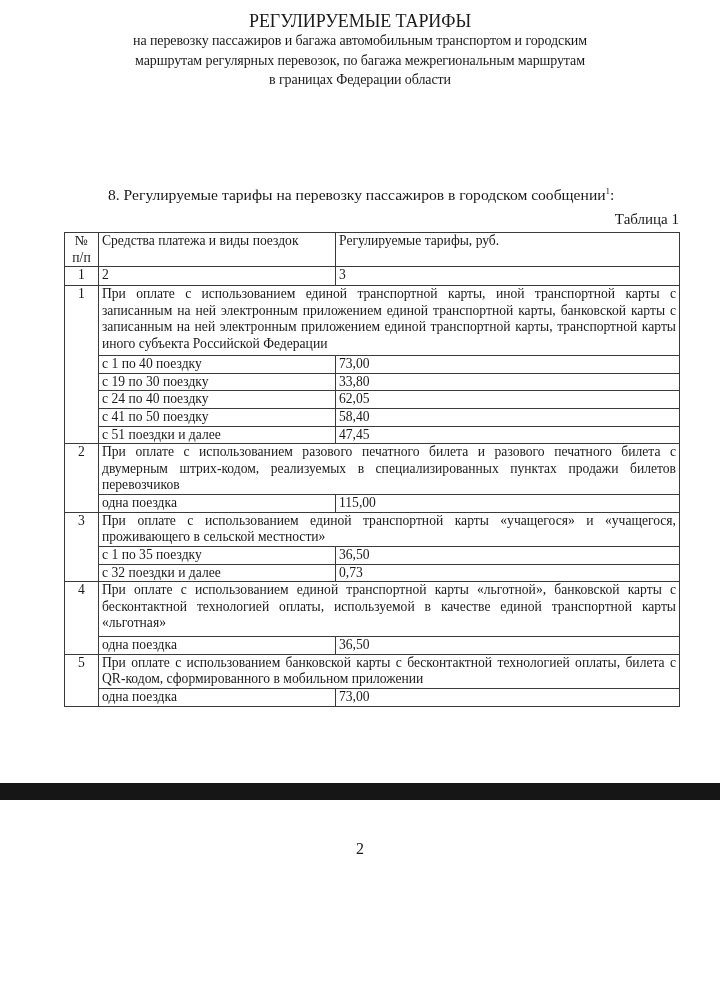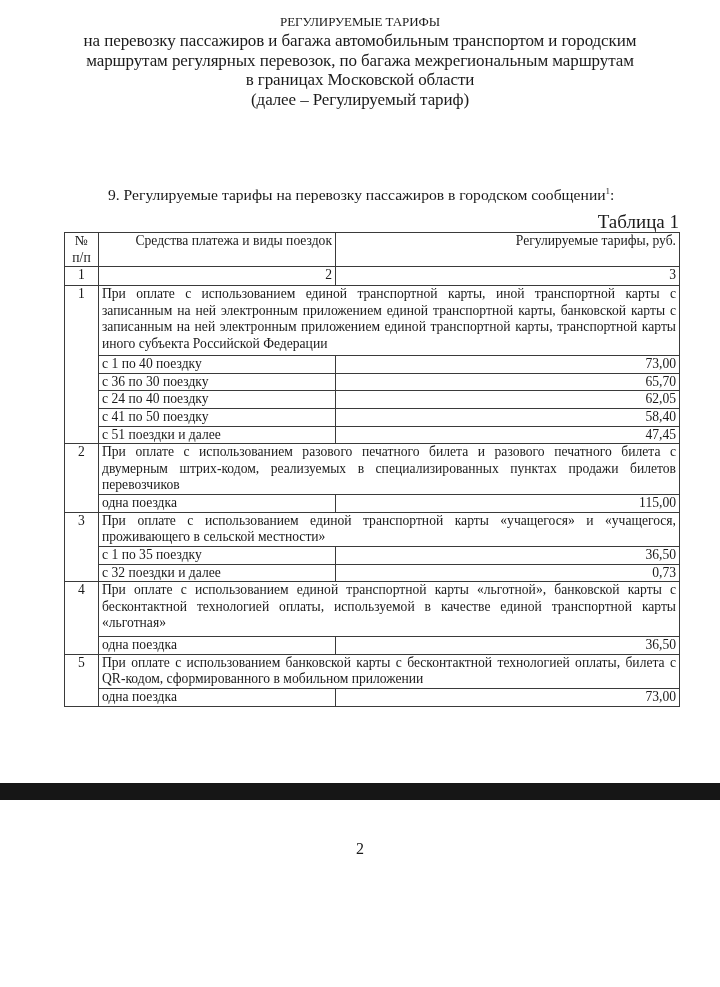--- a/index.html
+++ b/index.html
@@ -7,54 +7,53 @@
     width: 720px; height: 987px; position: relative; overflow: hidden;
     background: #ffffff; color: #1a1a1a;
     font-family: "Liberation Serif", "DejaVu Serif", serif;
   }
   .page { position: absolute; left: 0; width: 720px; background: #fff; }
   .page1 { top: 0; height: 783px; }
   .divider { position: absolute; left: 0; top: 783px; width: 720px; height: 17px; background: #161616; }
   .page2 { top: 800px; height: 187px; }
 
   .title-block { position: absolute; left: 0; top: 12px; width: 720px; text-align: center; }
-  .title-block .line { font-size: 17px; line-height: 19.4px; white-space: nowrap; letter-spacing: -0.1px; }
-  .title-block .main { font-size: 13px; }
+  .title-block .line { font-size: 14px; line-height: 19.4px; white-space: nowrap; letter-spacing: -0.1px; }
+  .title-block .main { font-size: 18px; }
 
   .section-heading { position: absolute; left: 108px; top: 186px; font-size: 15.6px; white-space: nowrap; }
   .section-heading sup { font-size: 9px; vertical-align: 6px; }
-  .table-caption { position: absolute; right: 41px; top: 211px; font-size: 19px; }
+  .table-caption { position: absolute; right: 41px; top: 211px; font-size: 15px; }
 
   table.tariffs { position: absolute; border-collapse: collapse; table-layout: fixed; padding-left: 45px; }
   table.tariffs td { border: 1px solid #3a3a3a; padding: 0 3px; vertical-align: top; font-size: 13.6px; line-height: 16.6px; }
   #t1 { left: 64px; top: 232px; width: 615px; }
 
   .c-num { text-align: center; }
-  .c-center { text-align: right; }
+  .c-center { text-align: left; }
   .desc { text-align: justify; text-align-last: left; }
   .hdr td { height: 31px; }
   .idx td { height: 18px; line-height: 17px; }
   .sub td { height: 15.5px; line-height: 15.5px; }
 
   .page-number { position: absolute; left: 0; width: 720px; top: 40px; text-align: center; font-size: 16px; }
 </style>
 </head>
 <body>
 
 <div class="page page1">
   <div class="title-block">
     <div class="line main">РЕГУЛИРУЕМЫЕ ТАРИФЫ</div>
     <div class="line">на перевозку пассажиров и багажа автомобильным транспортом и городским</div>
     <div class="line">маршрутам регулярных перевозок, по багажа межрегиональным маршрутам</div>
-    <div class="line">в границах Московской области</div>
-    <div class="line">(далее – Регулируемый тариф)</div>
+    <div class="line">в границах Федерации области</div>
   </div>
 
   <div class="section-heading">
-    <span>9. Регулируемые тарифы на перевозку пассажиров в городском сообщении</span><sup>1</sup><span>:</span>
+    <span>8. Регулируемые тарифы на перевозку пассажиров в городском сообщении</span><sup>1</sup><span>:</span>
   </div>
 
   <div class="table-caption">Таблица 1</div>
 
   <table class="tariffs" id="t1">
     <colgroup>
       <col style="width:34px">
       <col style="width:237px">
       <col style="width:344px">
     </colgroup>
@@ -72,22 +71,22 @@
 
     <tr>
       <td class="c-num" rowspan="6">1</td>
       <td colspan="2" class="desc" style="height:69px">При оплате с использованием единой транспортной карты, иной транспортной карты с записанным на ней электронным приложением единой транспортной карты, банковской карты с записанным на ней электронным приложением единой транспортной карты, транспортной карты иного субъекта Российской Федерации</td>
     </tr>
     <tr class="sub">
       <td>с 1 по 40 поездку</td>
       <td class="c-center">73,00</td>
     </tr>
     <tr class="sub">
-      <td>с 36 по 30 поездку</td>
-      <td class="c-center">65,70</td>
+      <td>с 19 по 30 поездку</td>
+      <td class="c-center">33,80</td>
     </tr>
     <tr class="sub">
       <td>с 24 по 40 поездку</td>
       <td class="c-center">62,05</td>
     </tr>
     <tr class="sub">
       <td>с 41 по 50 поездку</td>
       <td class="c-center">58,40</td>
     </tr>
     <tr class="sub">

